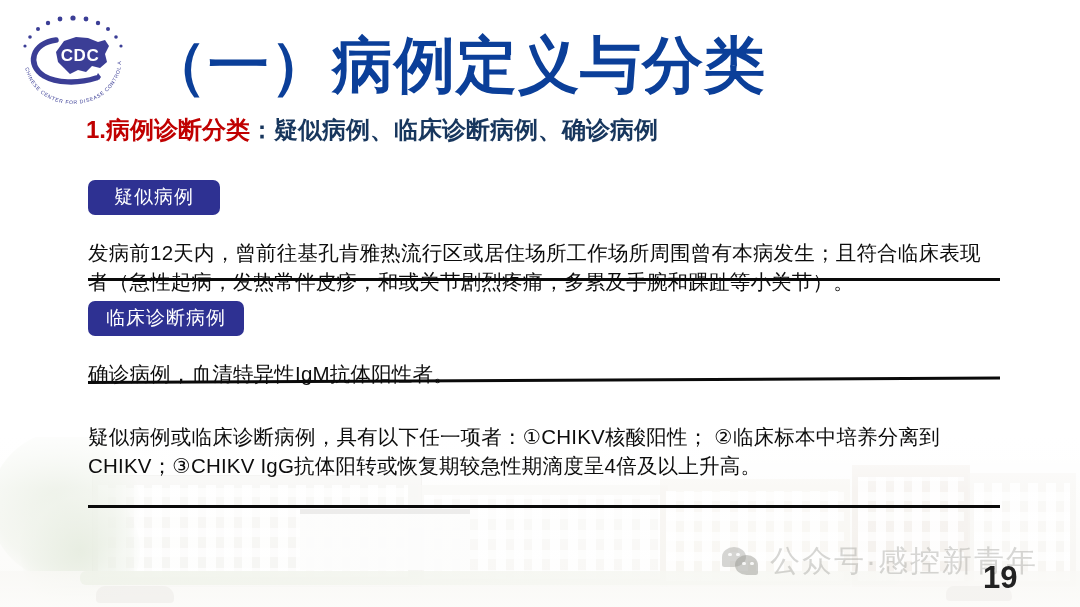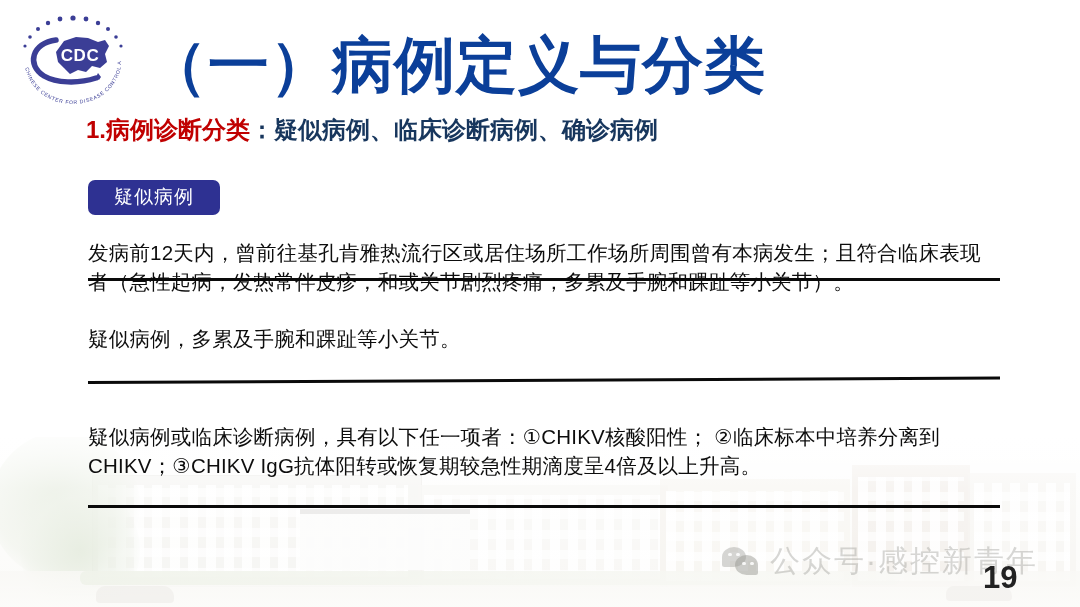--- a/index.html
+++ b/index.html
@@ -281,21 +281,22 @@
     <span class="red">1.病例诊断分类</span><span class="blue">：疑似病例、临床诊断病例、确诊病例</span>
   </div>
 
   <div class="block" id="block1">
     <div class="badge">疑似病例</div>
     <div class="body-text">发病前12天内，曾前往基孔肯雅热流行区或居住场所工作场所周围曾有本病发生；且符合临床表现者（急性起病，发热常伴皮疹，和或关节剧烈疼痛，多累及手腕和踝趾等小关节）。</div>
   </div>
   <div class="rule" id="rule1"></div>
 
   <div class="block" id="block2">
-    <div class="body-text">疑似病例，多累及手腕和踝趾等小关节。</div>
+    <div class="badge wide">临床诊断病例</div>
+    <div class="body-text">确诊病例，血清特异性IgM抗体阳性者。</div>
   </div>
   <div class="rule tilt" id="rule2"></div>
 
   <div class="block" id="block3">
     <div class="body-text">疑似病例或临床诊断病例，具有以下任一项者：①CHIKV核酸阳性； ②临床标本中培养分离到CHIKV；③CHIKV IgG抗体阳转或恢复期较急性期滴度呈4倍及以上升高。</div>
   </div>
   <div class="rule" id="rule3"></div>
 
   <div class="watermark">
     <div class="wechat-icon">

